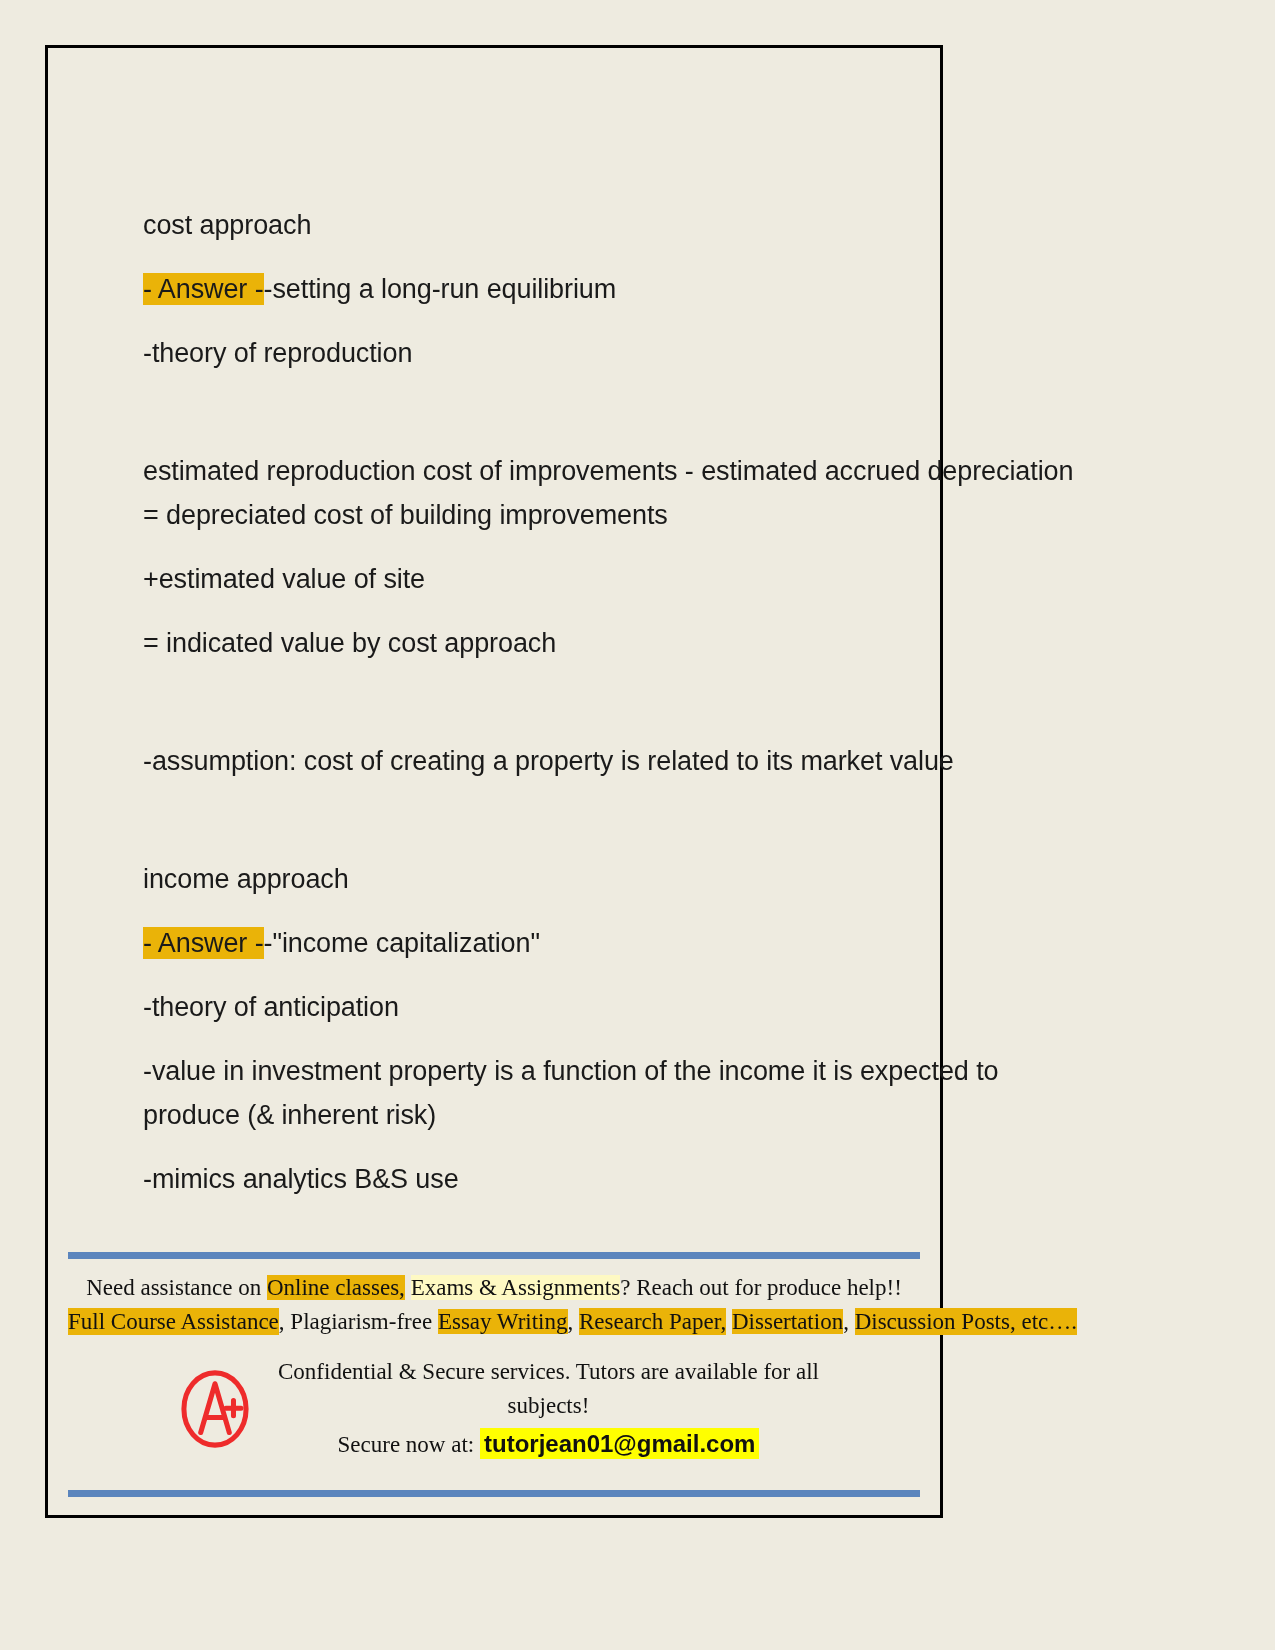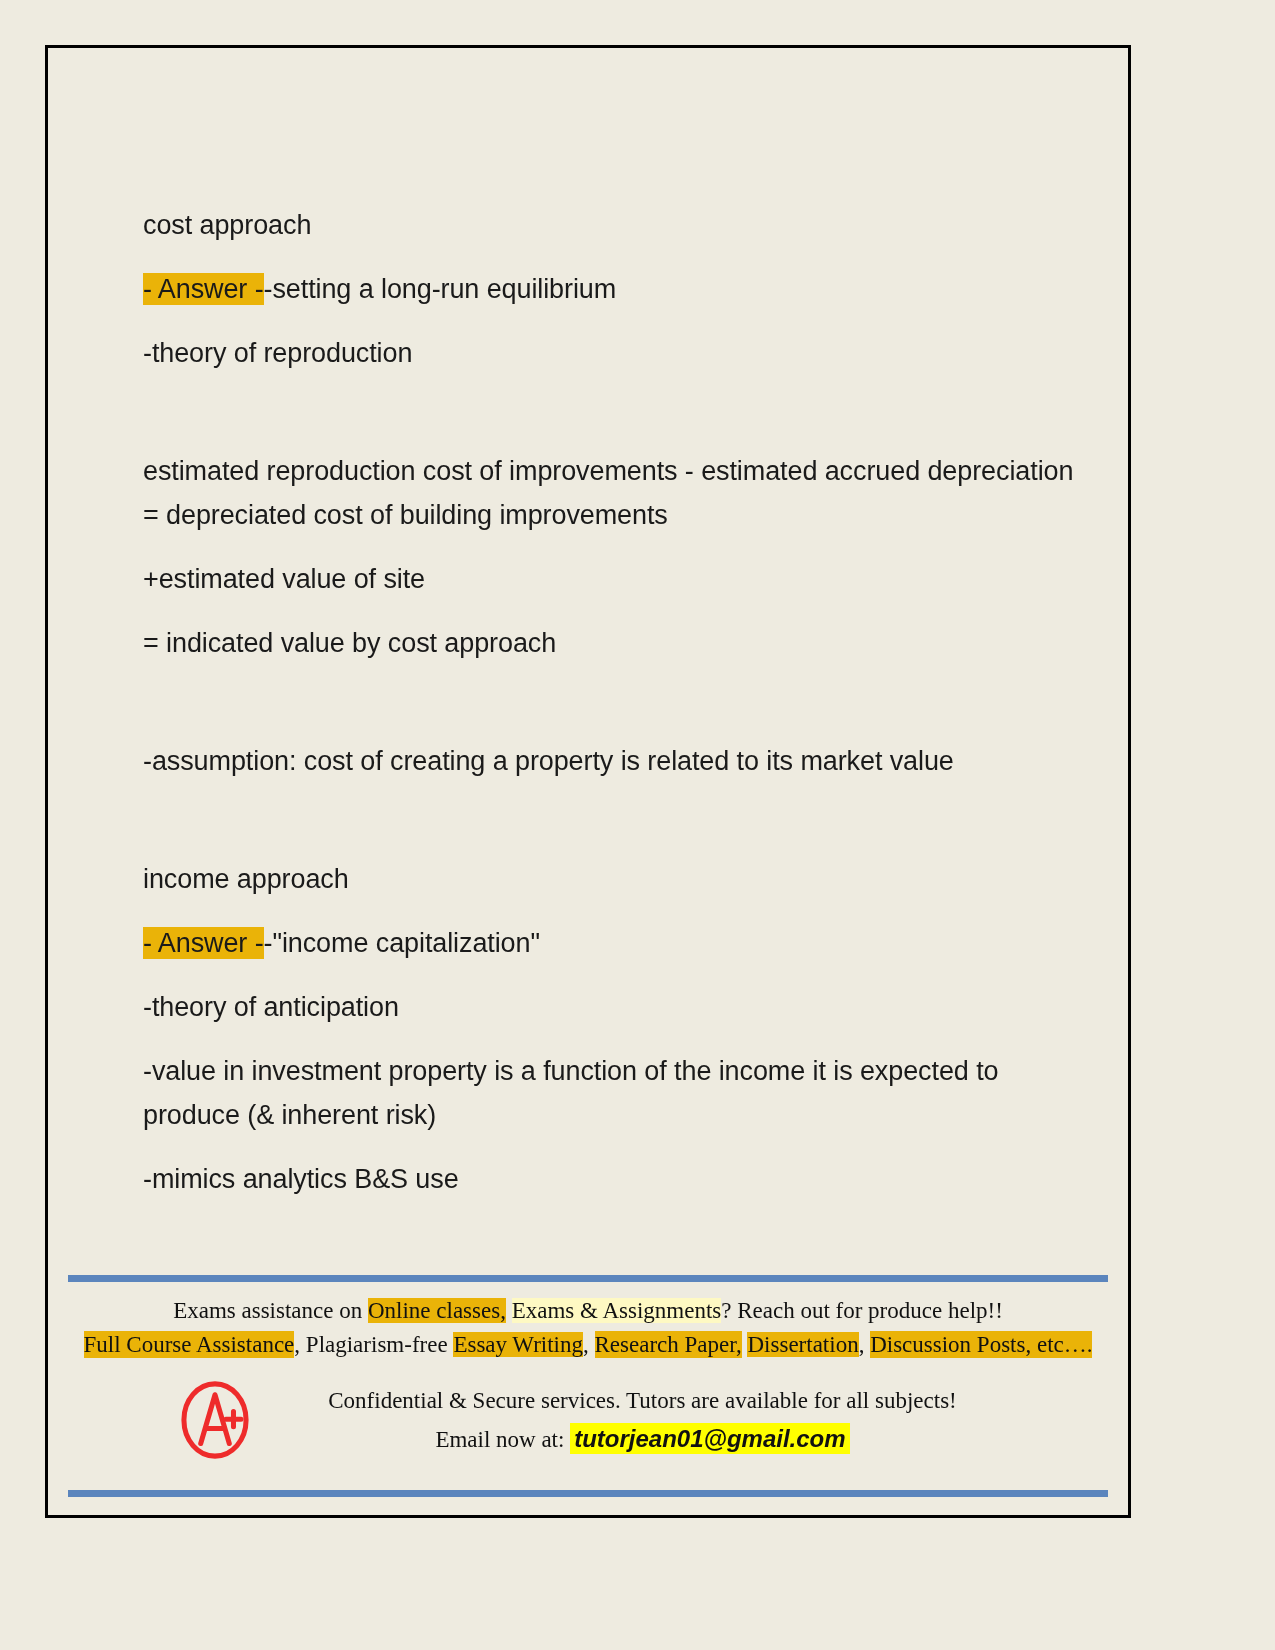--- a/index.html
+++ b/index.html
@@ -11,21 +11,21 @@
     height: 1650px;
     background: #eeebe0;
     font-family: "Liberation Sans", sans-serif;
     overflow: hidden;
   }
 
   .page {
     position: absolute;
     left: 45px;
     top: 45px;
-    width: 1086px;
+    width: 898px;
     height: 1473px;
     border: 3px solid #000000;
     background: #eeebe0;
     box-sizing: border-box;
   }
 
   .content {
     position: absolute;
     left: 95px;
     top: 155px;
@@ -112,21 +112,20 @@
     font-size: 23px;
     line-height: 34px;
     margin-top: 4px;
   }
   .email {
     font-family: "Liberation Sans", sans-serif;
     font-weight: bold;
     font-size: 24px;
     background: #ffff00;
     padding: 2px 4px;
-    font-style: italic;
   }
 </style>
 </head>
 <body>
 
 <div class="page">
 
   <div class="content">
 
     <p class="para">
@@ -185,39 +184,39 @@
 
   </div>
 
   <div class="footer">
 
     <div class="rule"></div>
 
     <div class="footer-body">
 
       <div class="f-line1">
-        <span>Exams assistance on </span><span class="hl-cyan">Online classes,</span><span> </span><span class="hl-green">Exams &amp; Assignments</span><span>? Reach out for produce help!!</span>
+        <span>Need assistance on </span><span class="hl-cyan">Online classes,</span><span> </span><span class="hl-green">Exams &amp; Assignments</span><span>? Reach out for produce help!!</span>
       </div>
 
       <div class="f-line2">
         <span class="hl-yellow">Full Course Assistance</span><span>, Plagiarism-free </span><span class="hl-cyan">Essay Writing</span><span>, </span><span class="hl-yellow">Research Paper,</span><span> </span><span class="hl-cyan">Dissertation</span><span>, </span><span class="hl-yellow">Discussion Posts, etc….</span>
       </div>
 
       <div class="footer-lower">
 
         <svg class="logo" viewBox="0 0 100 100">
           <ellipse cx="50" cy="50" rx="37" ry="43" fill="none" stroke="#ee2b2b" stroke-width="6"></ellipse>
           <path d="M50 20 L33 78 M50 20 L67 78 M39 60 L61 60" fill="none" stroke="#ee2b2b" stroke-width="6" stroke-linecap="round"></path>
           <path d="M72 40 L72 58 M63 49 L81 49" fill="none" stroke="#ee2b2b" stroke-width="6" stroke-linecap="round"></path>
         </svg>
 
         <div class="footer-text-block">
           <div class="f-line3">Confidential &amp; Secure services. Tutors are available for all subjects!</div>
           <div class="f-line4">
-            <span>Email now at:</span>
+            <span>Secure now at:</span>
             <span class="email">tutorjean01@gmail.com</span>
           </div>
         </div>
 
       </div>
 
     </div>
 
     <div class="rule rule-bottom"></div>
 

